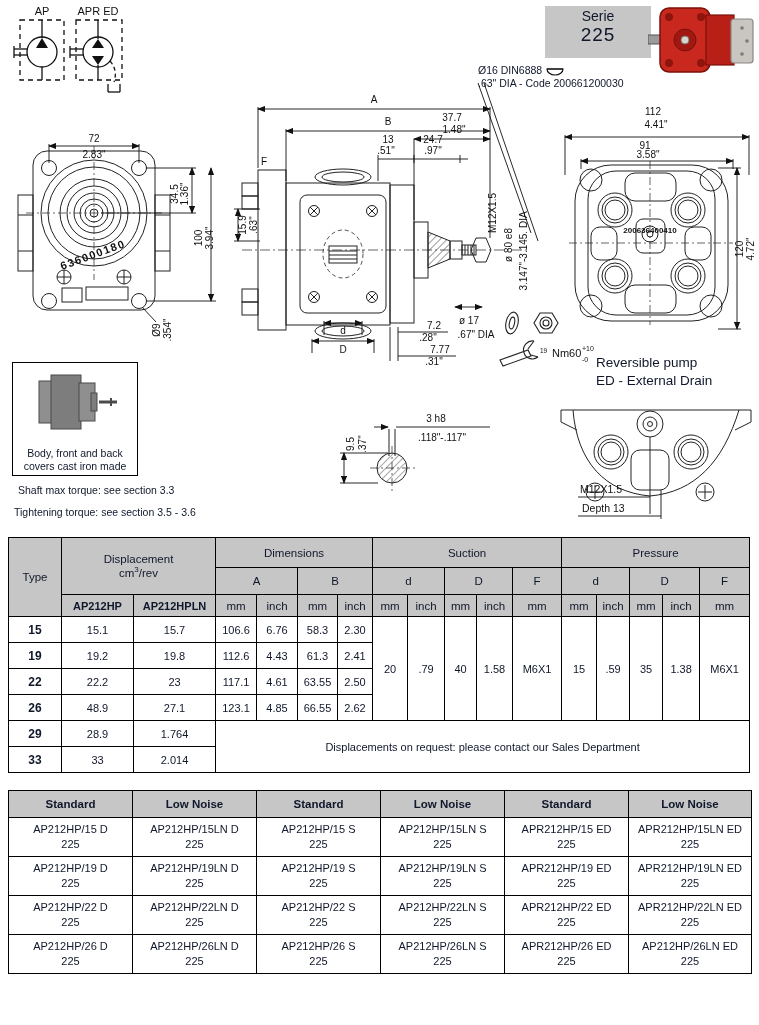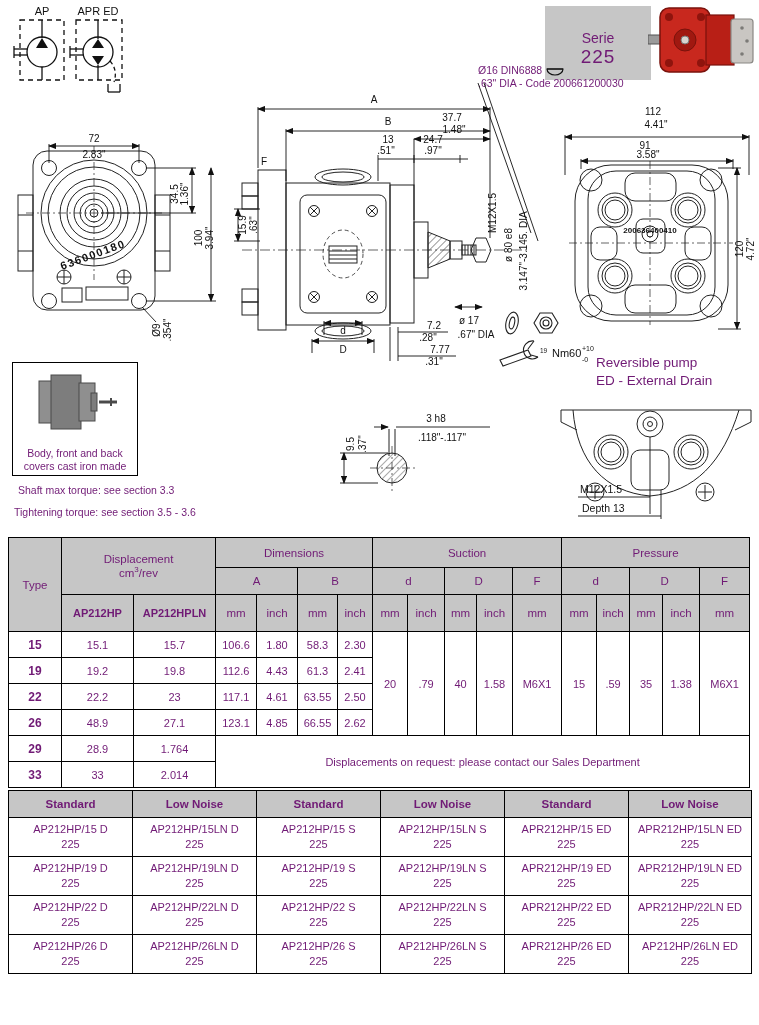--- a/index.html
+++ b/index.html
@@ -1,35 +1,35 @@
 <!DOCTYPE html>
 <html><head>
 <meta charset="utf-8">
 <style>
   html,body{margin:0;padding:0;background:#e8e8e8;}
   .page{position:relative;width:759px;height:1025px;background:#fff;overflow:hidden;
-        font-family:"Liberation Sans",sans-serif;color:#701a75;}
+        font-family:"Liberation Sans",sans-serif;color:#0f172a;}
   .abs{position:absolute;}
   svg text{font-family:"Liberation Sans",sans-serif;fill:#111;}
   .dt{font-size:10px;}
-  .serie-box{background:#c6c6c6;text-align:center;padding-top:24px;}
+  .serie-box{background:#c6c6c6;text-align:center;padding-top:2px;}
   .serie-box .l1{font-size:14px;}
   .serie-box .l2{font-size:19px;letter-spacing:1px;}
   .keynote{font-size:10.5px;line-height:1.25;white-space:nowrap;}
   .bodybox{border:1px solid #000;text-align:center;background:#fff;}
   .bodybox .cap{font-size:10.5px;line-height:1.25;margin-top:10px;}
   .noteline{font-size:10.5px;}
   .revtitle{font-size:13.5px;line-height:1.3;}
   table{border-collapse:collapse;table-layout:fixed;}
   .spec{width:741px;font-size:11px;}
   .spec td,.spec th{border:1px solid #000;text-align:center;vertical-align:middle;padding:0;overflow:hidden;}
   .spec th{background:#c6c6c6;font-weight:400;font-size:11.5px;}
   .spec th.model{font-weight:700;font-size:11px;}
   .spec td.typec{font-weight:700;font-size:12px;}
-  .spec .r1{height:30px;} .spec .r2{height:27px;} .spec .r3{height:37px;}
+  .spec .r1{height:30px;} .spec .r2{height:27px;} .spec .r3{height:22px;}
   .spec .dr{height:26px;padding-left:32px;}
   .order{width:743px;font-size:11px;}
   .order td,.order th{border:1px solid #000;text-align:center;vertical-align:middle;padding:0;}
   .order th{background:#c6c6c6;font-weight:700;font-size:11.5px;height:26px;}
   .order td{height:38px;line-height:1.35;}
   .footer{font-size:10.5px;}
   sup{font-size:8px;}
 </style>
 </head>
 <body>
@@ -475,21 +475,21 @@
       <th>inch</th>
       <th>mm</th>
       <th>inch</th>
       <th>mm</th>
     </tr>
     <tr class="dr">
       <td class="typec">15</td>
       <td>15.1</td>
       <td>15.7</td>
       <td>106.6</td>
-      <td>1.80</td>
+      <td>6.76</td>
       <td>58.3</td>
       <td>2.30</td>
       <td rowspan="4">20</td>
       <td rowspan="4">.79</td>
       <td rowspan="4">40</td>
       <td rowspan="4">1.58</td>
       <td rowspan="4">M6X1</td>
       <td rowspan="4">15</td>
       <td rowspan="4">.59</td>
       <td rowspan="4">35</td>

